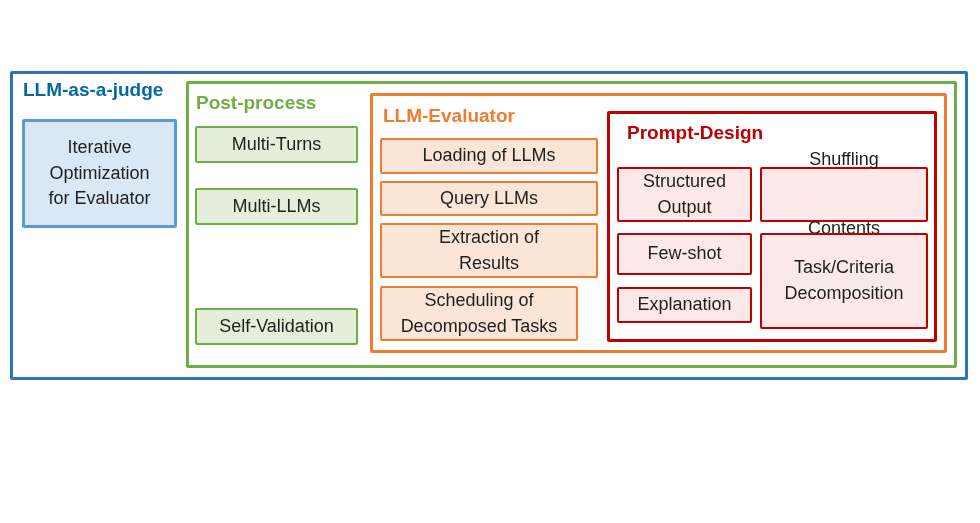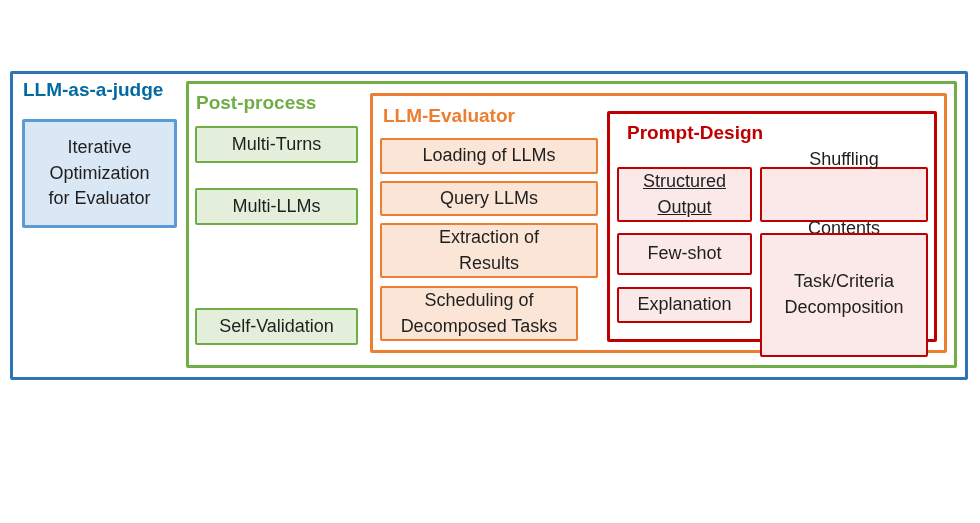--- a/index.html
+++ b/index.html
@@ -81,32 +81,32 @@
     <span class="ln">Results</span>
   </div>
   <div class="abs item orange-item" style="left:380px; top:286px; width:198px; height:55px;">
     <span class="ln">Scheduling of</span>
     <span class="ln">Decomposed Tasks</span>
   </div>
 
   <div class="abs grp red-grp" style="left:607px; top:111px; width:330px; height:231px;"></div>
   <div class="abs ttl red-ttl" style="left:627px; top:123px;">Prompt-Design</div>
 
-  <div class="abs item red-item" style="left:617px; top:167px; width:135px; height:55px;text-decoration:underline;">
+  <div class="abs item red-item" style="left:617px; top:167px; width:135px; height:55px;">
     <span class="ln">Structured</span>
     <span class="ln">Output</span>
   </div>
   <div class="abs item red-item" style="left:760px; top:167px; width:168px; height:55px;gap:43px;">
     <span class="ln">Shuffling</span>
     <span class="ln">Contents</span>
   </div>
   <div class="abs item red-item" style="left:617px; top:233px; width:135px; height:42px;">
     <span class="ln">Few-shot</span>
   </div>
   <div class="abs item red-item" style="left:617px; top:287px; width:135px; height:36px;">
     <span class="ln">Explanation</span>
   </div>
-  <div class="abs item red-item" style="left:760px; top:233px; width:168px; height:124px;">
+  <div class="abs item red-item" style="left:760px; top:233px; width:168px; height:96px;">
     <span class="ln">Task/Criteria</span>
     <span class="ln">Decomposition</span>
   </div>
 
 </div>
 
 </body></html>

